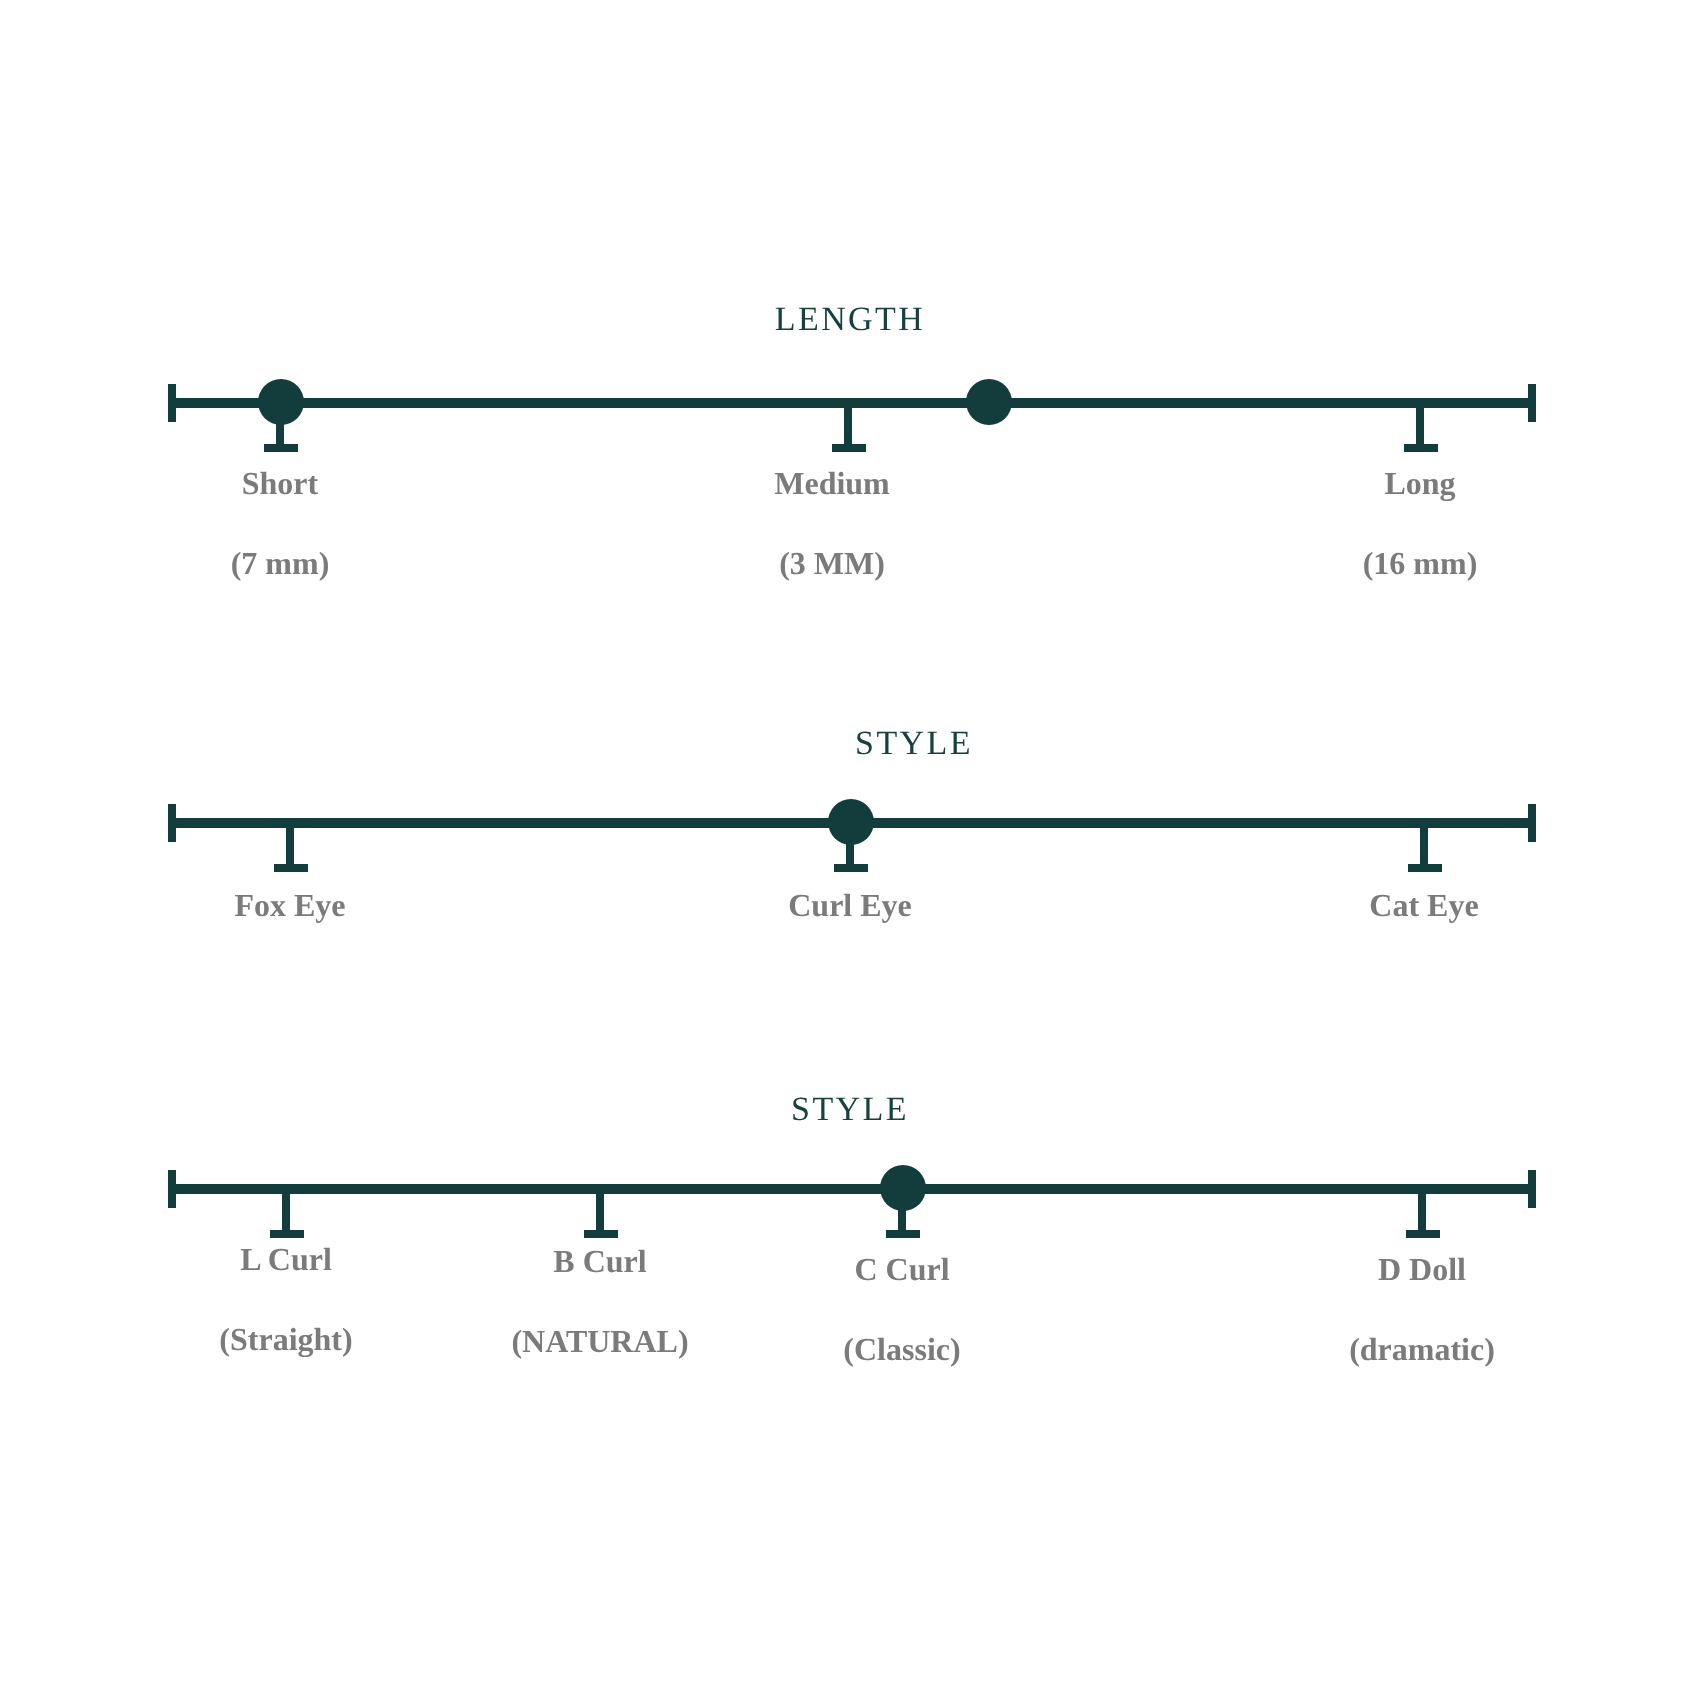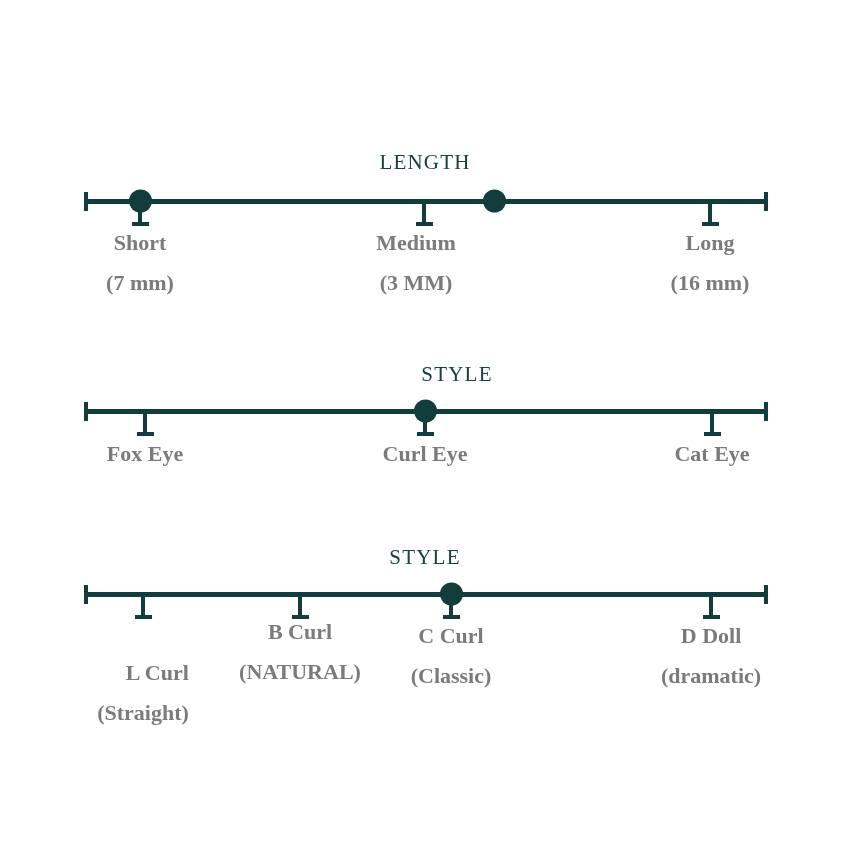--- a/index.html
+++ b/index.html
@@ -24,21 +24,21 @@
     position: absolute;
     left: 0;
     width: 850px;
   }
   .section-title {
     position: absolute;
     left: 0;
     width: 850px;
     text-align: center;
     font-family: "Liberation Serif", "DejaVu Serif", serif;
-    font-size: 21px;
+    font-size: 17px;
     letter-spacing: 1.2px;
     color: #16413f;
     font-weight: 400;
     white-space: nowrap;
   }
 
   
   .axis-wrap {
     position: absolute;
     left: 84px;
@@ -99,21 +99,21 @@
   }
 
   
   .tick-label {
     position: absolute;
     text-align: center;
     white-space: nowrap;
     color: #7b7b7b;
     font-family: "Liberation Serif", "DejaVu Serif", serif;
     font-weight: bold;
-    font-size: 22px;
+    font-size: 16px;
     transform: translateX(-50%);
     line-height: 21px;
   }
   .tick-label .sub {
     display: block;
     margin-top: 19px;
   }
 </style>
 </head>
 <body>
@@ -186,19 +186,19 @@
           <div class="tick" style="left: 367px;">
             <div class="stem"></div>
             <div class="foot"></div>
           </div>
           <div class="tick" style="left: 627px;">
             <div class="stem"></div>
             <div class="foot"></div>
           </div>
           <div class="dot" style="left: 367px;"></div>
         </div>
-        <div class="tick-label" style="left: 143px; top: 662px; text-align: right;"><span>L Curl</span><span class="sub">(Straight)</span></div>
+        <div class="tick-label" style="left: 143px; top: 620px;"><span>L Curl</span><span class="sub">(Straight)</span></div>
         <div class="tick-label" style="left: 300px; top: 621px;"><span>B Curl</span><span class="sub">(NATURAL)</span></div>
         <div class="tick-label" style="left: 451px; top: 625px;"><span>C Curl</span><span class="sub">(Classic)</span></div>
         <div class="tick-label" style="left: 711px; top: 625px;"><span>D Doll</span><span class="sub">(dramatic)</span></div>
       </div>
     </div>
 </div>
 
 </body></html>

